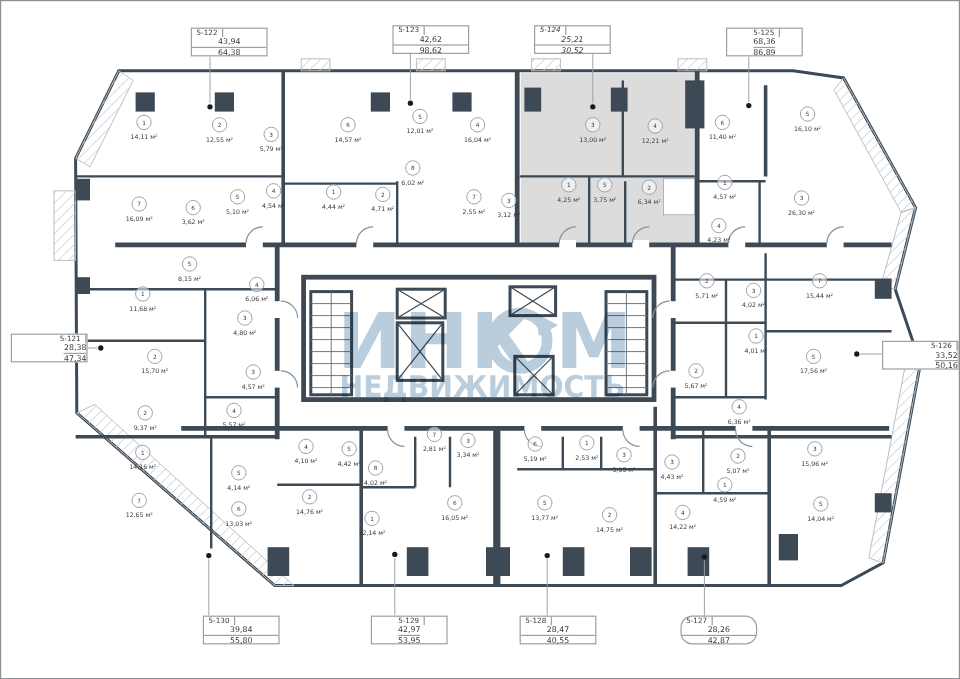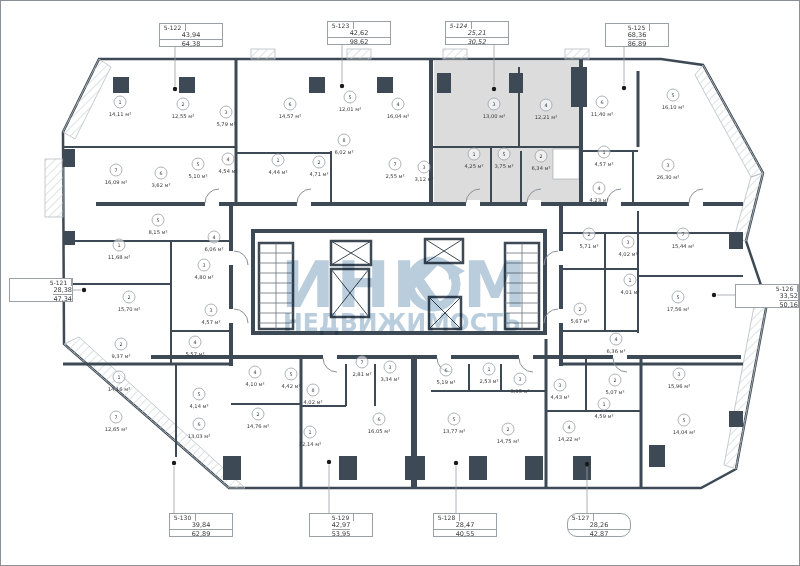--- a/index.html
+++ b/index.html
@@ -554,21 +554,21 @@
         <div class="uid">5-126</div>
         <div class="uvals">
           <div class="uv">33,52</div>
           <div class="uv uv2">50,16</div>
         </div>
       </div>
       <div class="unit-box" style="left: 152px; top: 512px; margin-left: 16px;">
         <div class="uid">5-130</div>
         <div class="uvals">
           <div class="uv">39,84</div>
-          <div class="uv uv2">62,89</div>
+          <div class="uv uv2">55,80</div>
         </div>
       </div>
       <div class="unit-box" style="left: 308px; top: 512px; align-items: center;">
         <div class="uid">5-129</div>
         <div class="uvals">
           <div class="uv">42,97</div>
           <div class="uv uv2">53,95</div>
         </div>
       </div>
       <div class="unit-box" style="left: 432px; top: 512px;">

